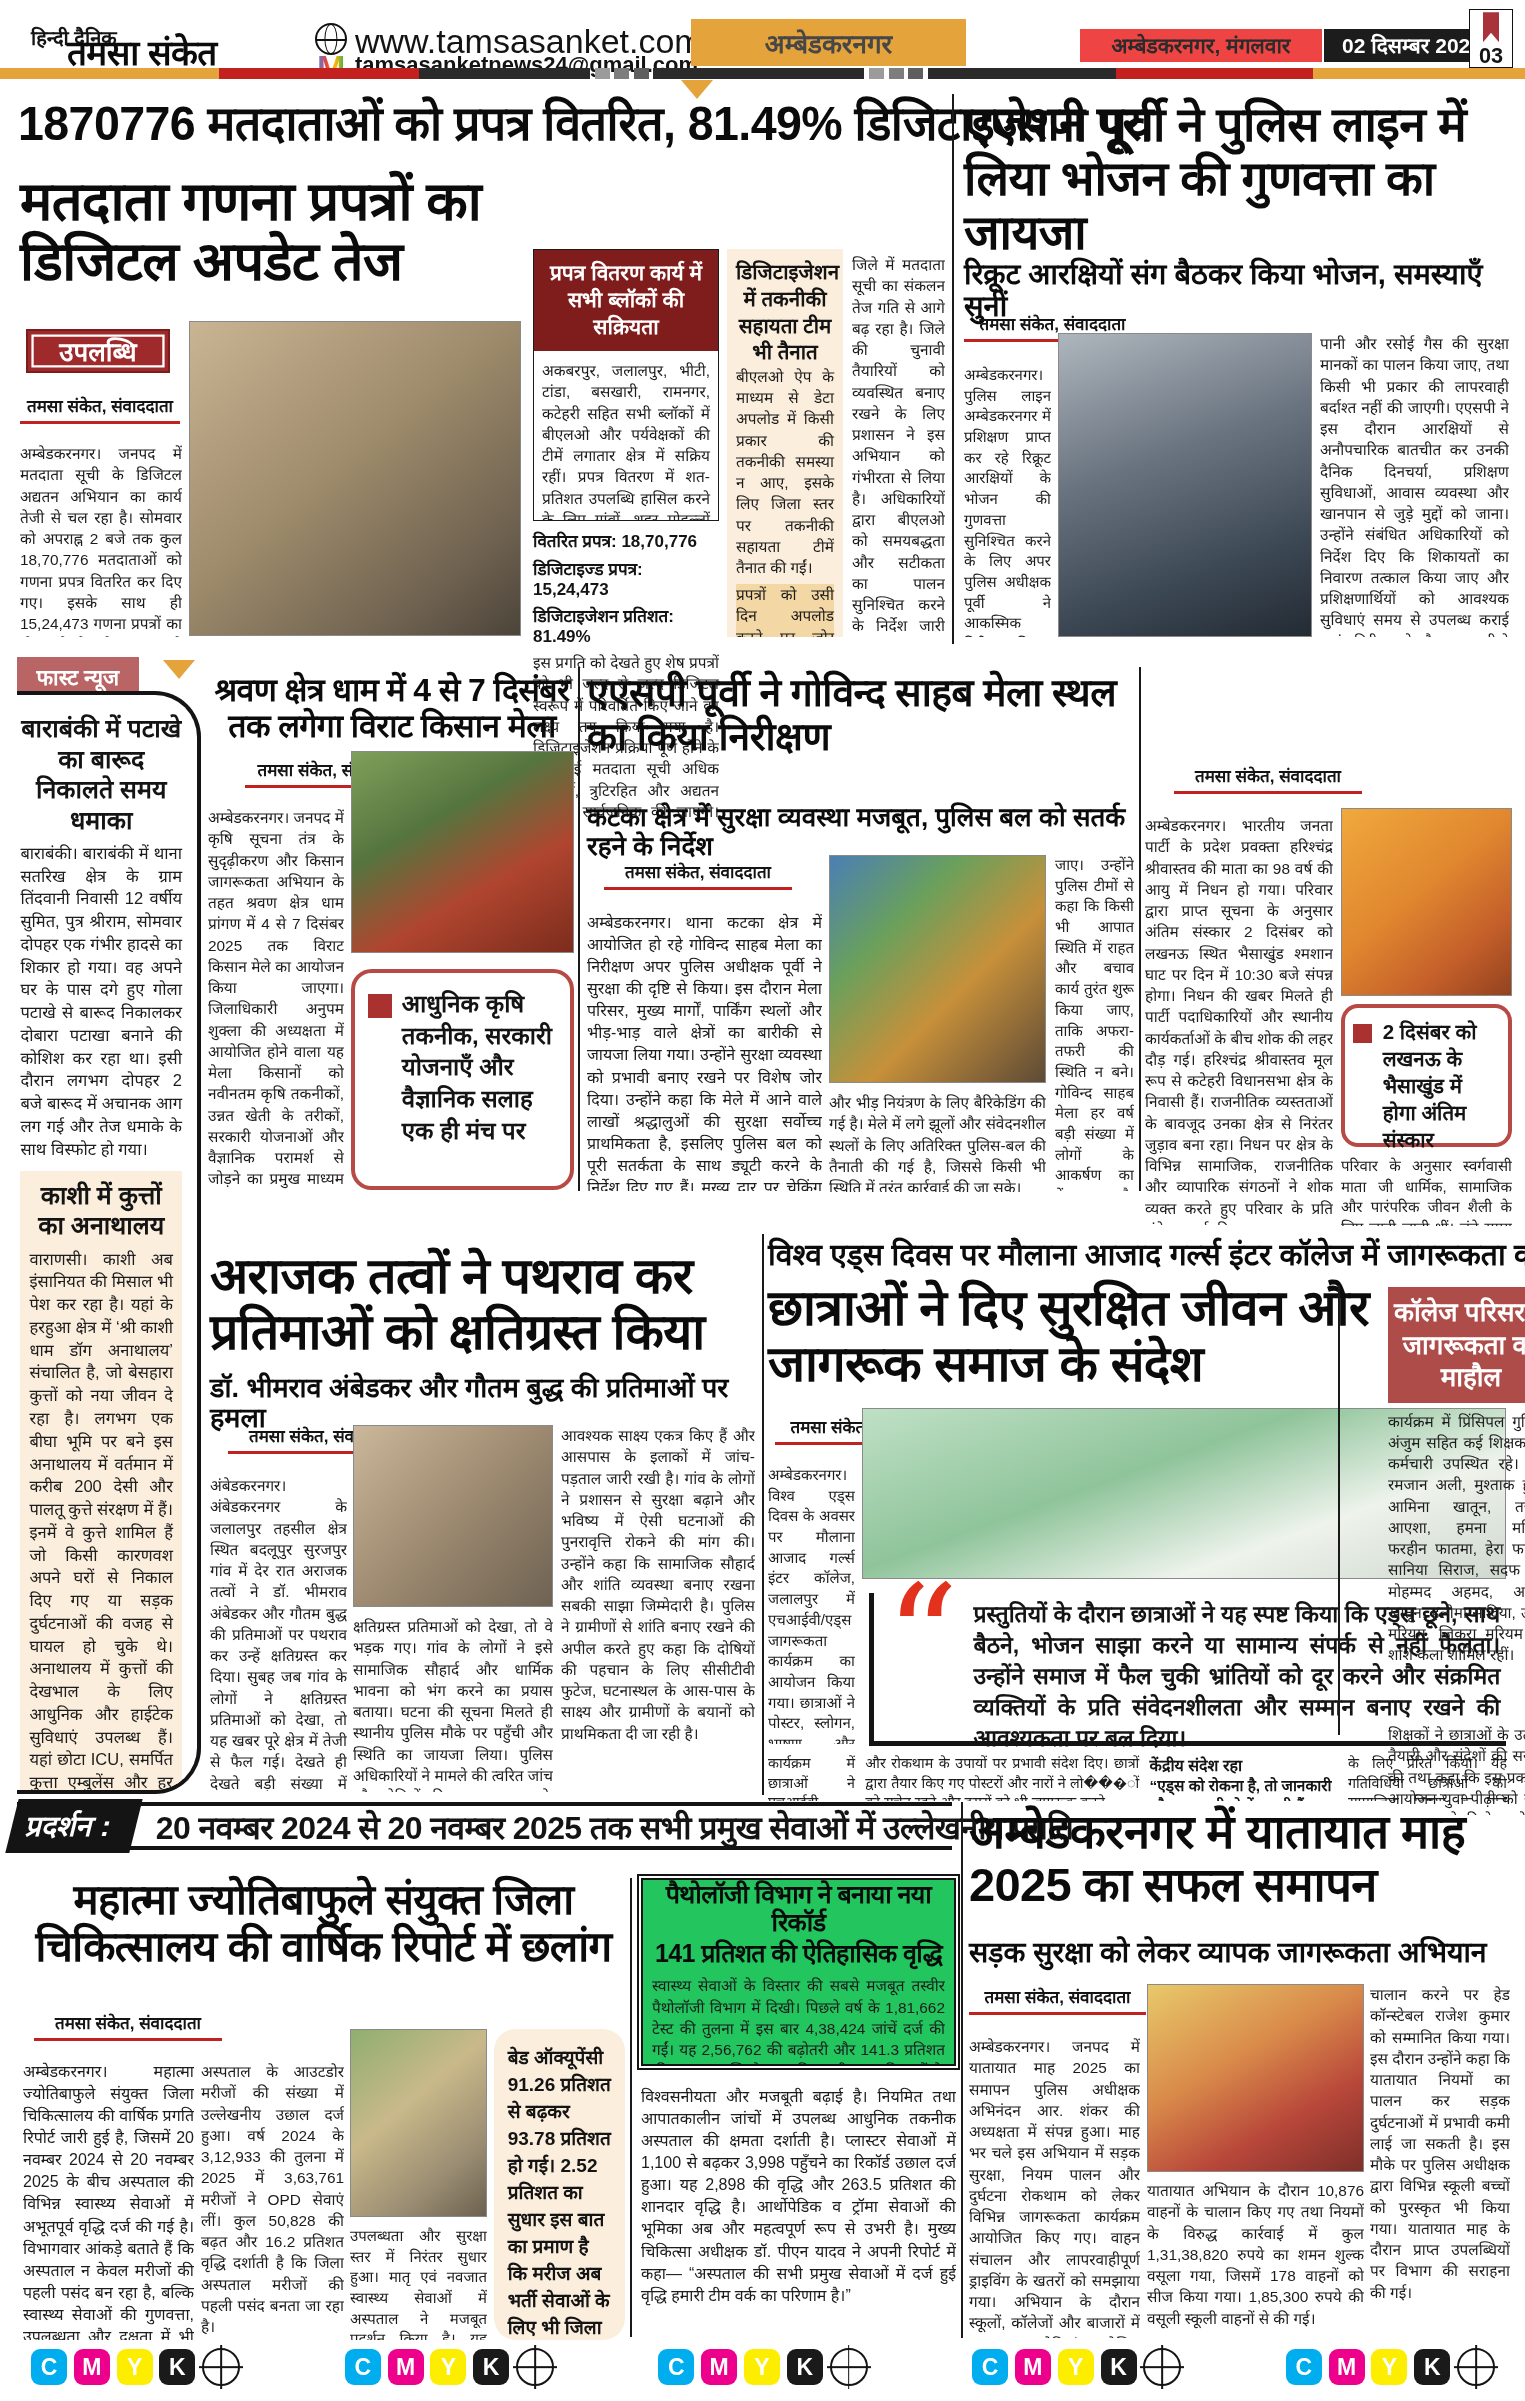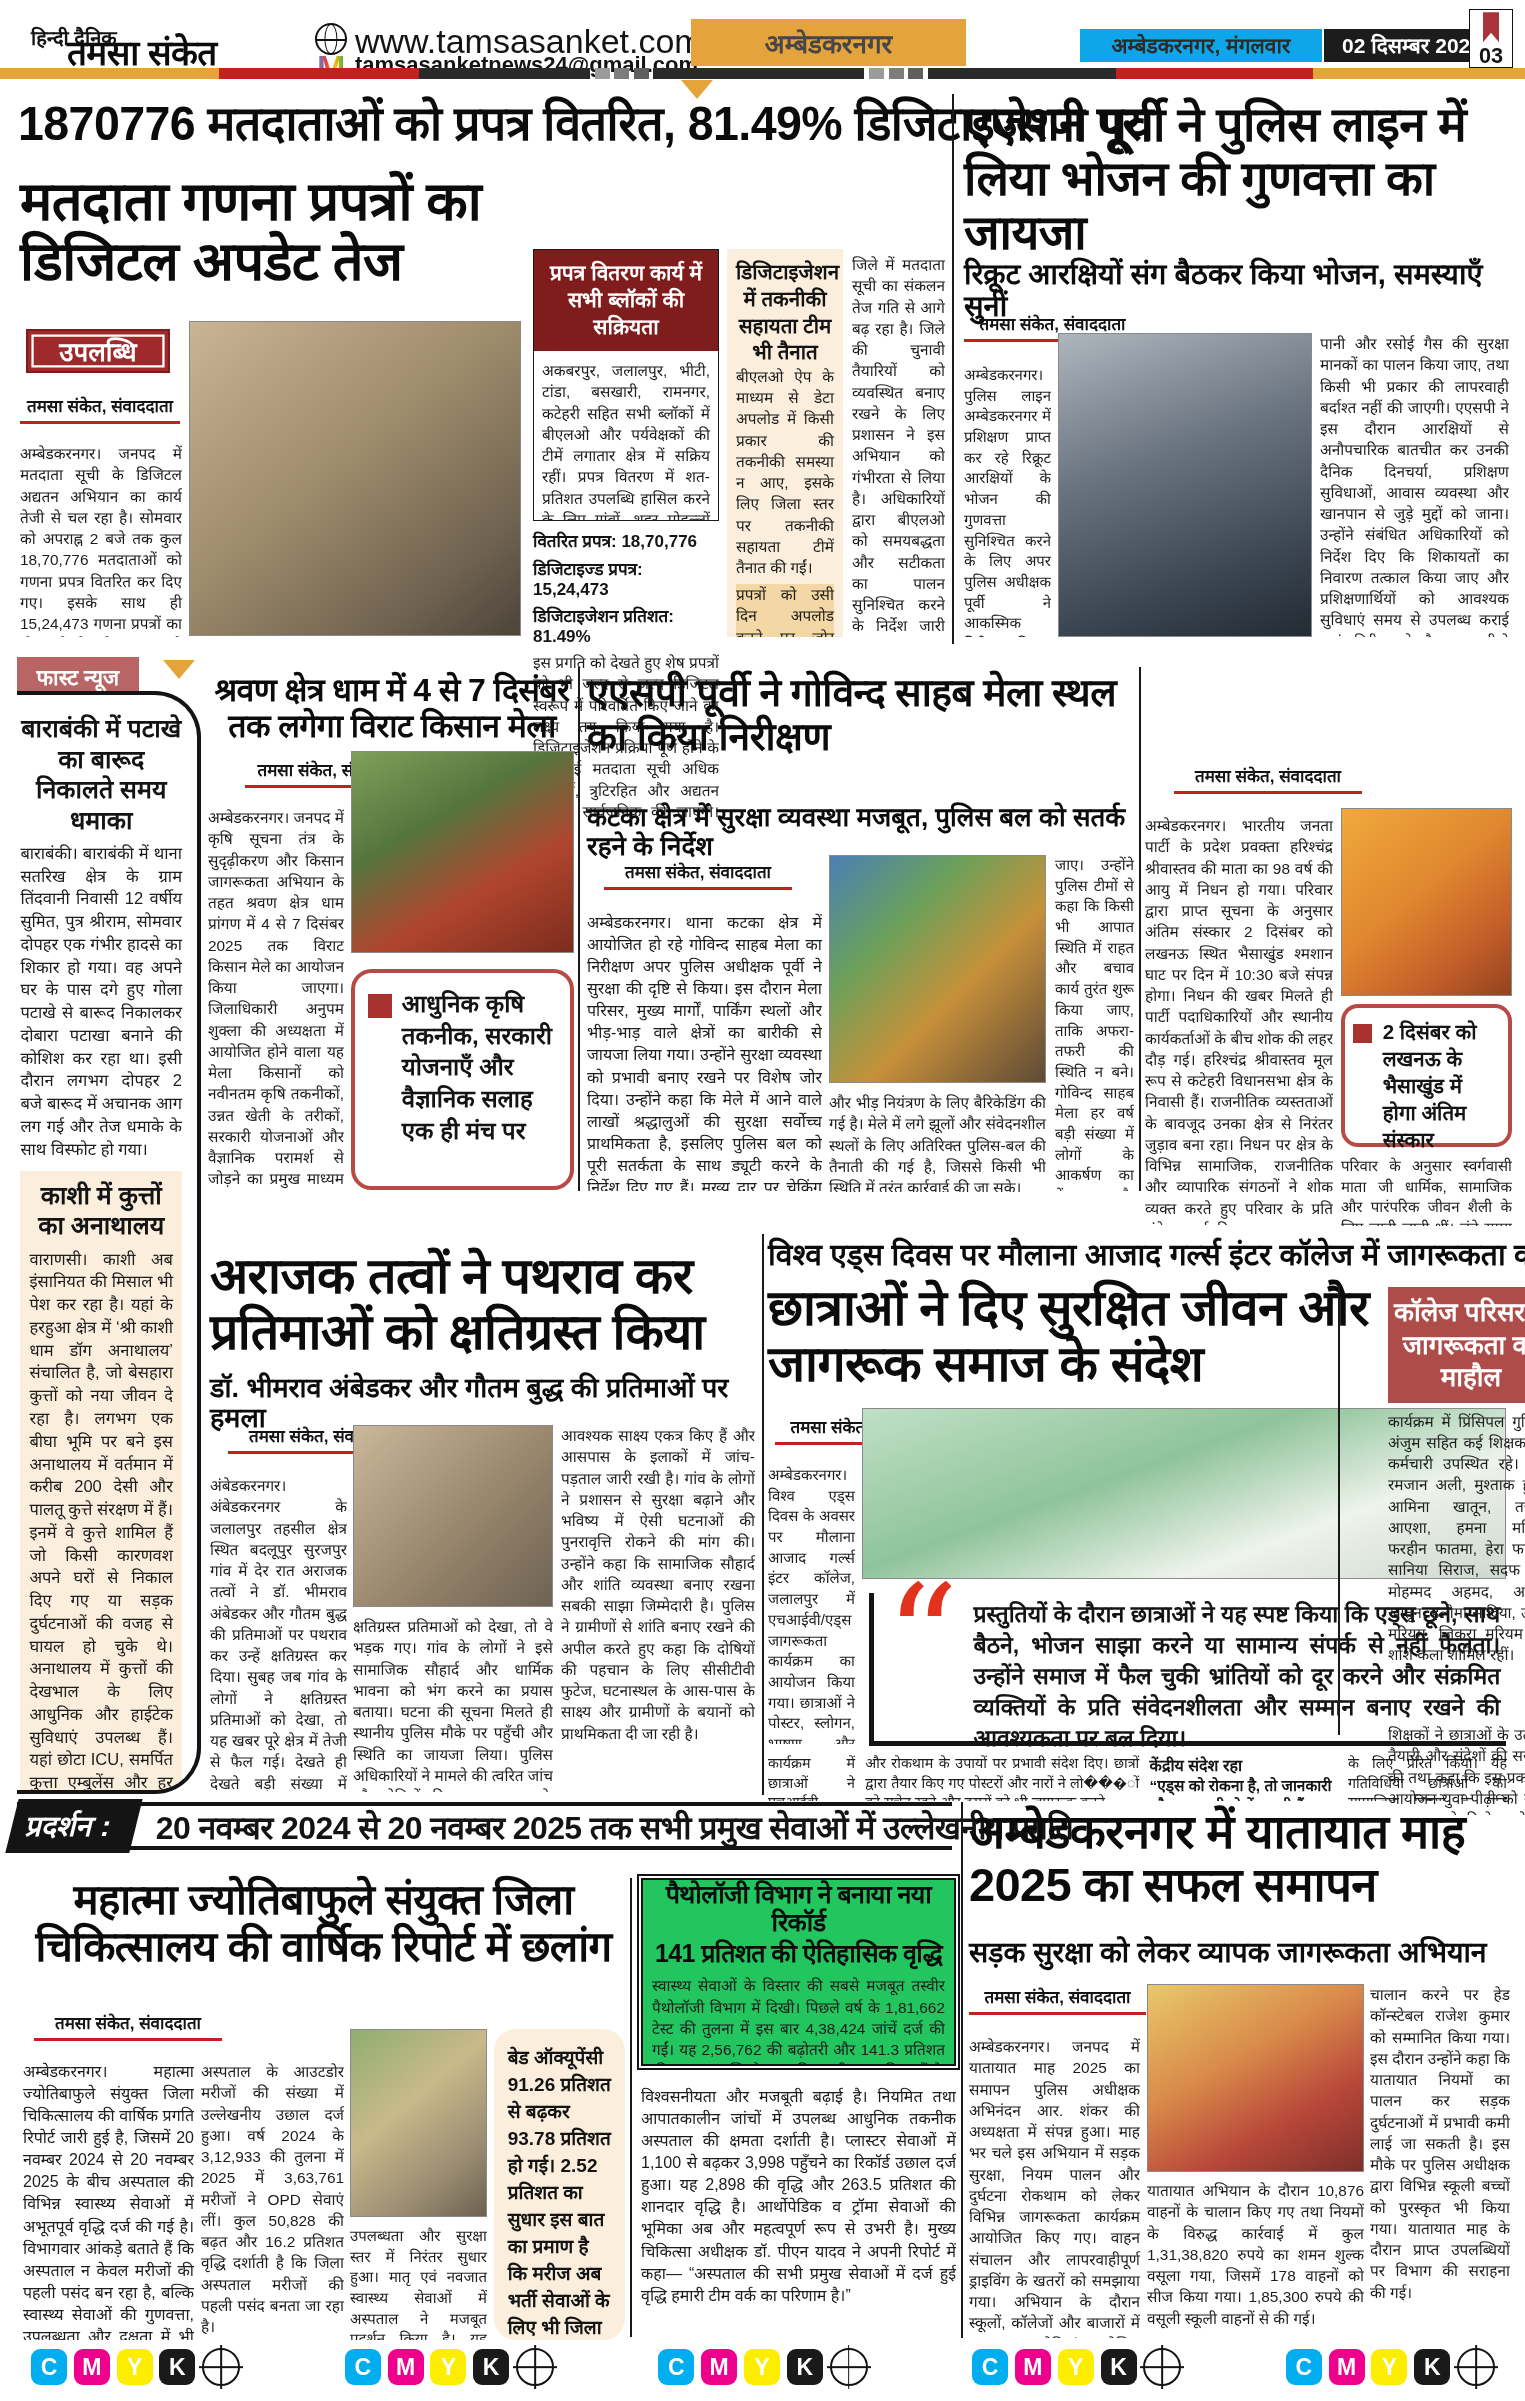--- a/index.html
+++ b/index.html
@@ -66,21 +66,21 @@
 
   
   <div class="abs" style="left:31px;top:24px;font-size:20px;font-weight:700">हिन्दी दैनिक</div>
   <div class="abs hl" style="left:67px;top:33px;font-size:35px">तमसा संकेत</div>
   <span class="abs globe" style="left:315px;top:23px"></span>
   <div class="abs" style="left:355px;top:21.7px;font-size:34px;font-weight:400">www.tamsasanket.com</div>
   <span class="abs gmailM" style="left:317px;top:50px">M</span>
   <div class="abs" style="left:355px;top:52px;font-size:22px;font-weight:700">tamsasanketnews24@gmail.com</div>
 
   <div class="abs" style="left:691px;top:19px;width:275px;height:47px;background:#e5a33c;display:flex;align-items:center;justify-content:center;font-size:26px;font-weight:800;color:#474747">अम्बेडकरनगर</div>
-  <div class="abs" style="left:1080px;top:28.5px;width:242px;height:33px;background:#0ea5e9;display:flex;align-items:center;justify-content:center;font-size:21px;font-weight:800;color:#2b2b2b">अम्बेडकरनगर, मंगलवार</div>
+  <div class="abs" style="left:1080px;top:28.5px;width:242px;height:33px;background:#ef4444;display:flex;align-items:center;justify-content:center;font-size:21px;font-weight:800;color:#2b2b2b">अम्बेडकरनगर, मंगलवार</div>
   <div class="abs" style="left:1324px;top:28.5px;width:176px;height:33px;background:#1c1c1c;color:#fff;display:flex;align-items:center;justify-content:center;font-size:21px;font-weight:800">02 दिसम्बर 2025</div>
   <div class="abs" style="left:1469px;top:9px;width:44px;height:59px;border:1.7px solid #111;background:#fff">
     <div class="bookmark" style="margin:2.3px auto 0"></div>
     <div style="text-align:center;font-size:21.7px;font-weight:700;margin-top:1.1px">03</div>
   </div>
 
   
   <div class="abs" style="left:0;top:68px;height:11.4px;width:1526px;display:flex">
     <div style="width:219px;background:#e5a33c"></div>
       <div style="width:200px;background:#c2211f"></div>

